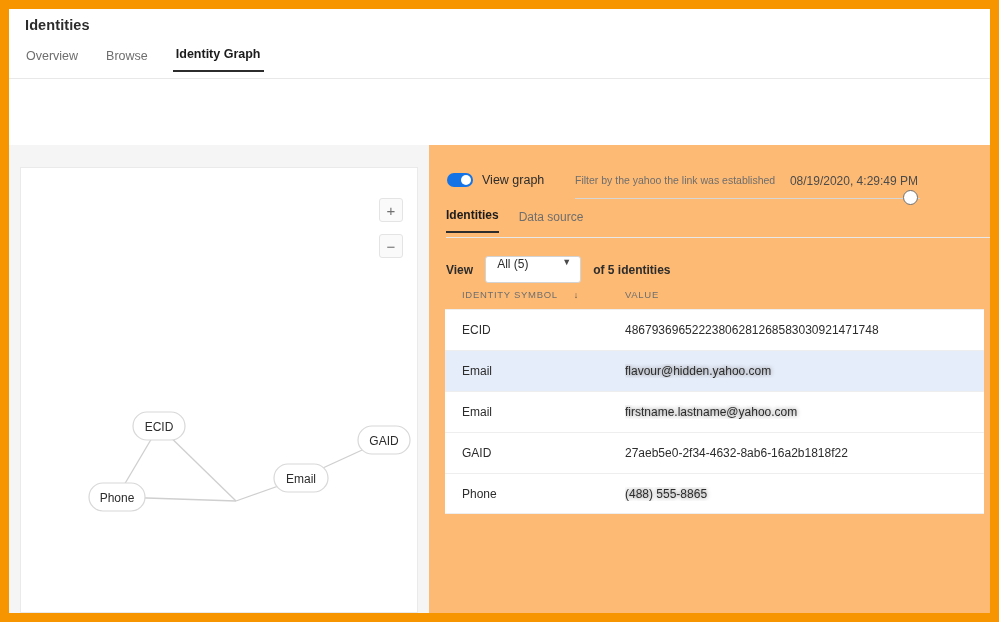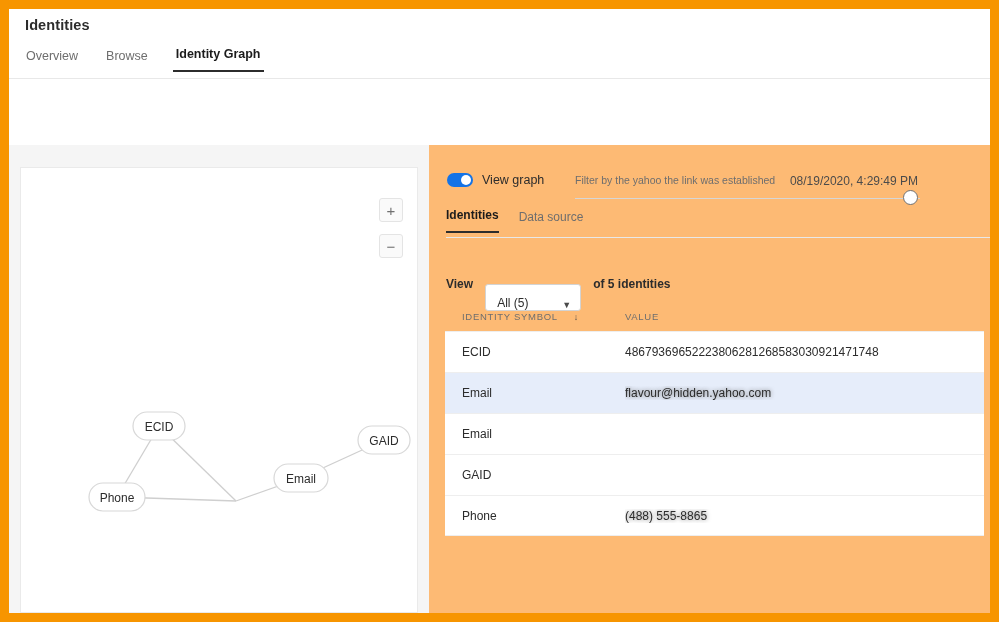--- a/index.html
+++ b/index.html
@@ -151,31 +151,31 @@
   .sub-tab { font-size: 12px; color: #6e6e6e; padding-bottom: 9px; cursor: pointer; }
   .sub-tab.active { color: #1b1b1b; font-weight: bold; border-bottom: 2px solid #2c2c2c; }
   .sub-rule {
     position: absolute; left: 17px; top: 92px; width: 544px; height: 1px; background: #e8e8e8;
   }
 
   .view-row { position: absolute; left: 17px; top: 111px; display: flex; align-items: center; gap: 12px; }
   .view-word { font-size: 12px; font-weight: bold; color: #2c2c2c; }
   .select-box {
     width: 96px; height: 27px; border: 1px solid #d3d3d3; border-radius: 3px;
-    background: #fff; display: flex; align-items: flex-end; justify-content: space-between;
-    padding: 0 9px 0 11px; font-size: 12px; color: #2c2c2c; cursor: pointer; margin-top: 28px;
+    background: #fff; display: flex; align-items: flex-start; justify-content: space-between;
+    padding: 0 9px 0 11px; font-size: 12px; color: #2c2c2c; cursor: pointer;
   }
   .chev { font-size: 9px; color: #4b4b4b; }
   .of-text { font-size: 12px; font-weight: bold; color: #2c2c2c; }
 
   .tbl { position: absolute; left: 16px; top: 144px; width: 539px; }
   .tbl-head { display: flex; padding: 0 0 9px 0; }
   .th {
     font-size: 9.5px; color: #6e6e6e; letter-spacing: .7px; font-weight: normal;
-    display: flex; align-items: center; gap: 16px; margin-top: 22px;
+    display: flex; align-items: center; gap: 16px;
   }
   .th.c1 { width: 180px; padding-left: 17px; }
   .th.c2 { flex: 1; align-items: flex-end; }
   .sort-arrow { font-size: 9px; color: #4b4b4b; }
   .tr {
     display: flex; align-items: center; height: 41px;
     border-top: 1px solid #eeeeee; background: #fff;
   }
   .tr.selected { background: #e6edfa; }
   .tr.last { border-bottom: 1px solid #eeeeee; }
@@ -311,23 +311,25 @@
             <div class="tr">
               <div class="td c1">ECID</div>
               <div class="td c2">48679369652223806281268583030921471748</div>
             </div>
             <div class="tr selected">
               <div class="td c1">Email</div>
               <div class="td c2 blurred">flavour@hidden.yahoo.com</div>
             </div>
             <div class="tr">
               <div class="td c1">Email</div>
+              <div class="td c2 blurred">firstname.lastname@yahoo.com</div>
             </div>
             <div class="tr">
               <div class="td c1">GAID</div>
+              <div class="td c2">27aeb5e0-2f34-4632-8ab6-16a2b1818f22</div>
             </div>
             <div class="tr last">
               <div class="td c1">Phone</div>
               <div class="td c2 blurred">(488) 555-8865</div>
             </div>
           </div>
       </div>
 
     </div>
   </div>

